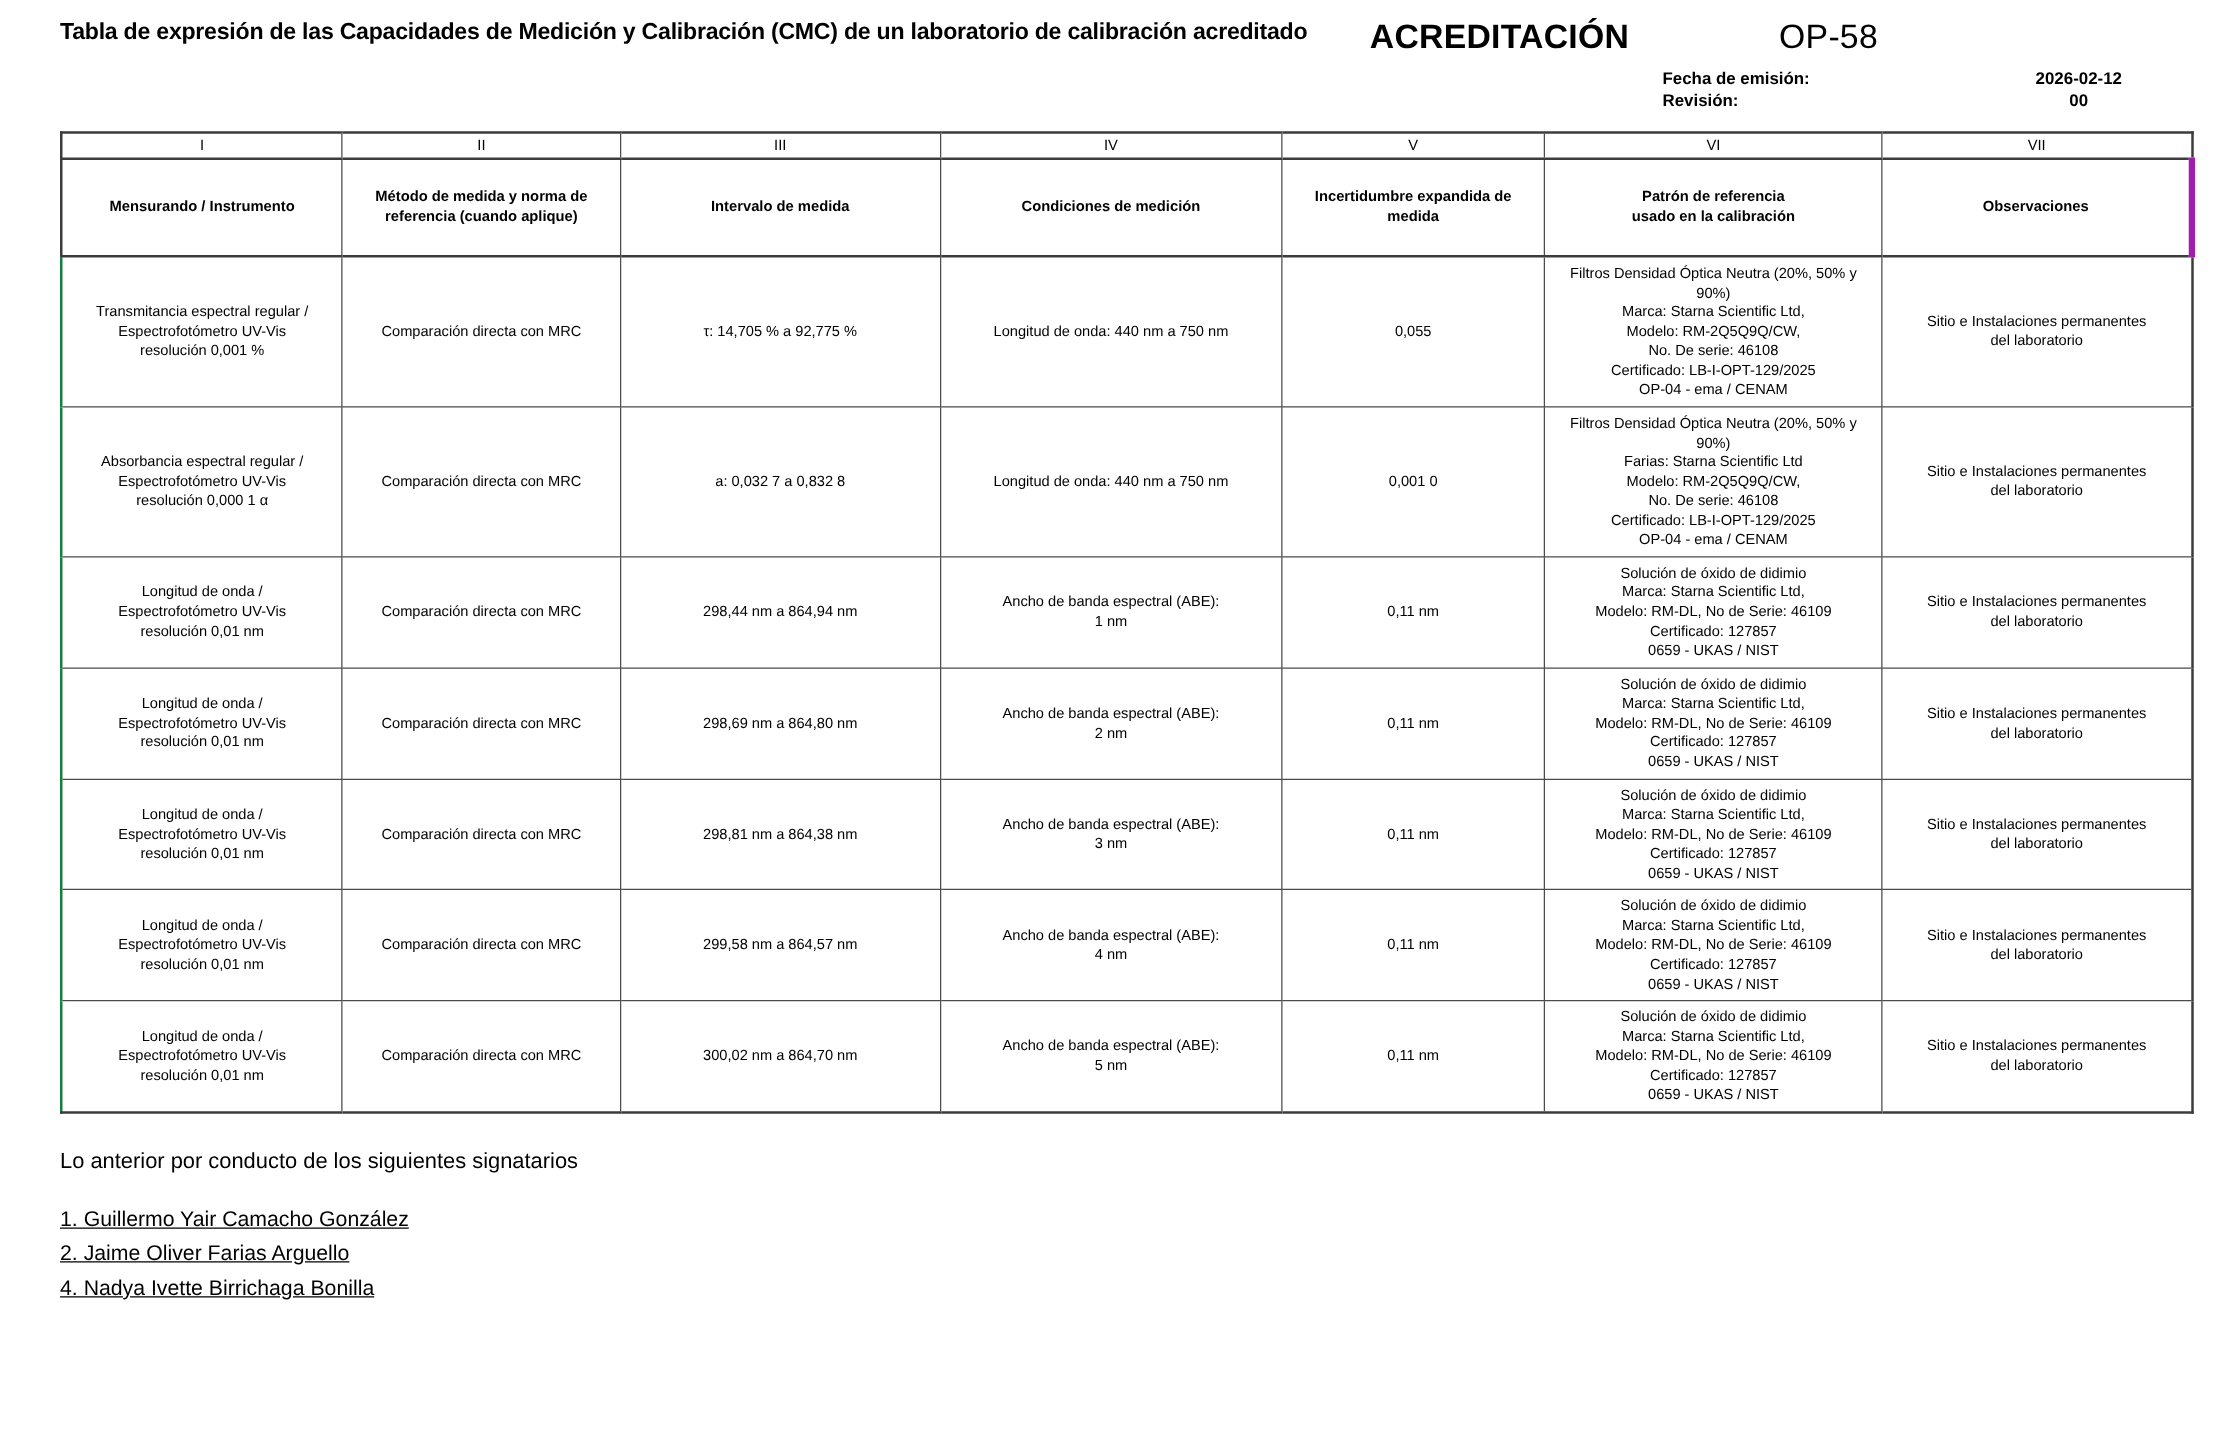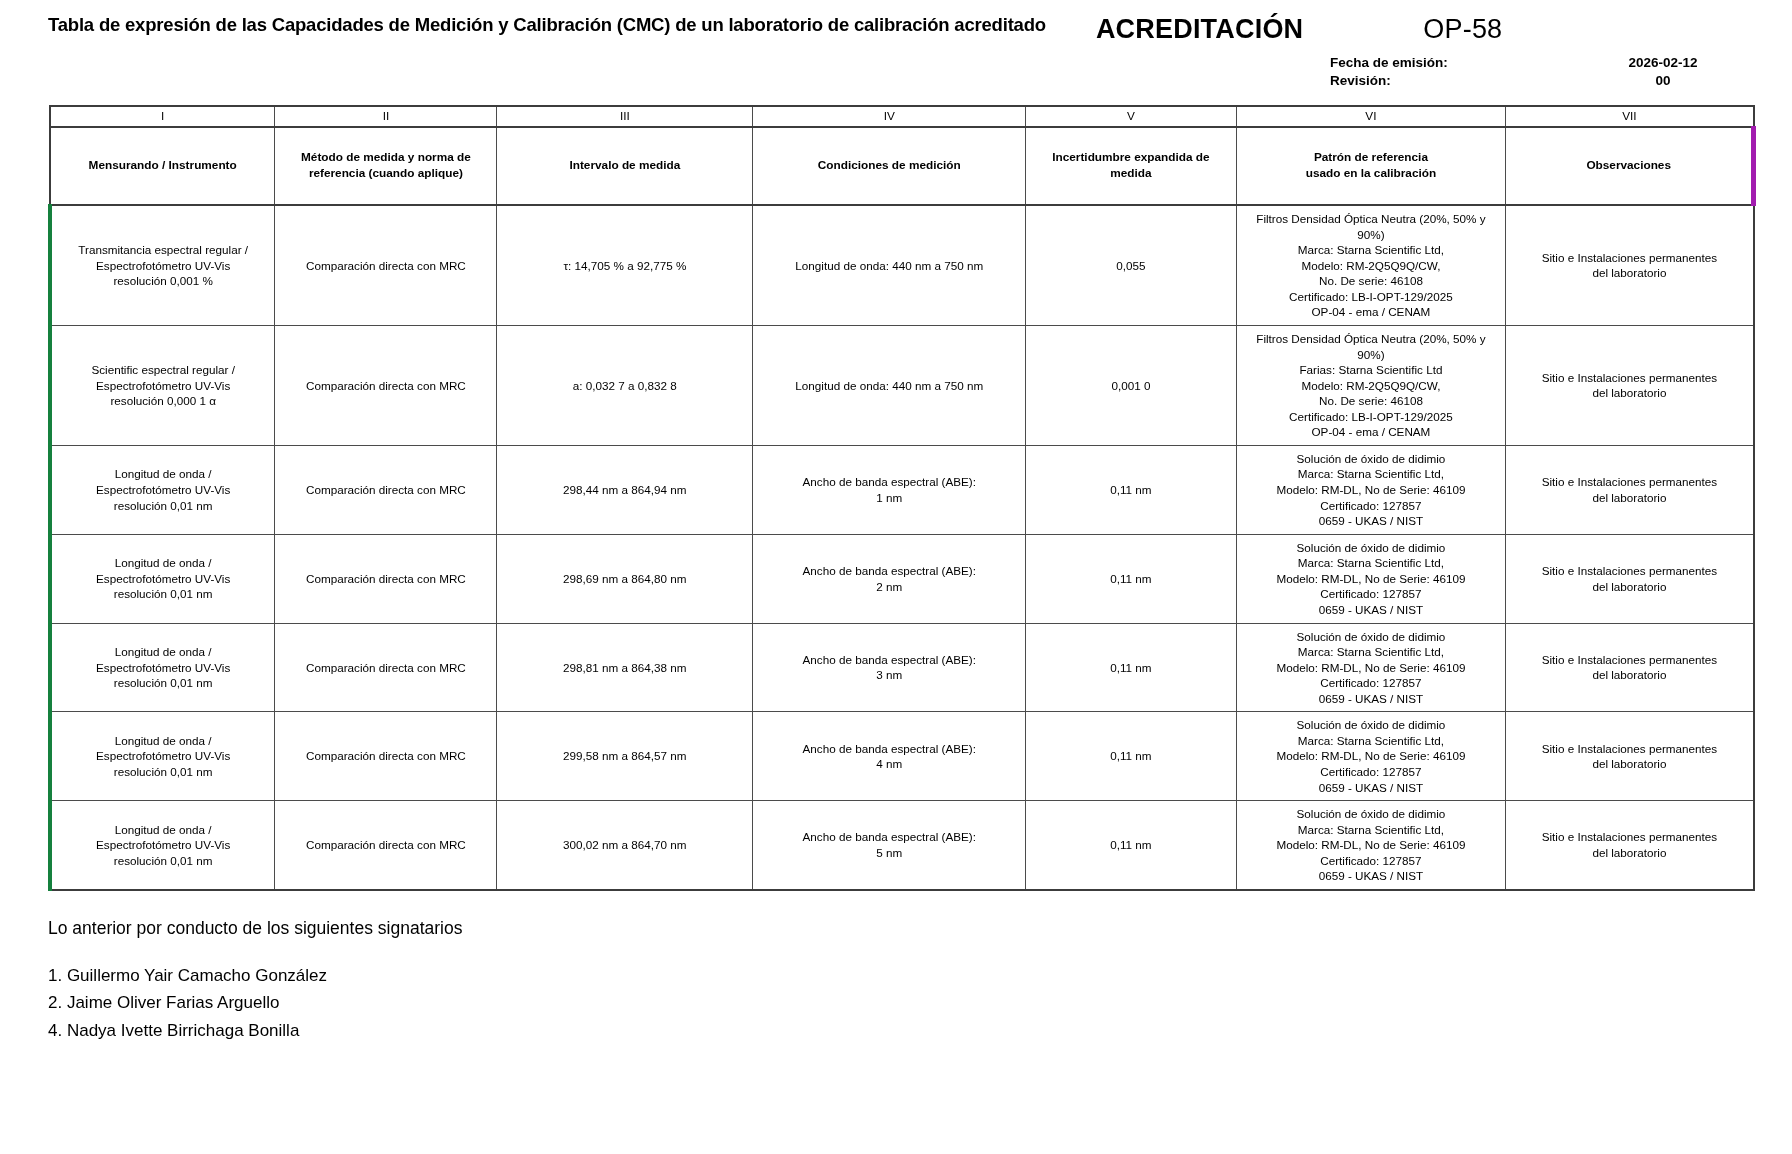--- a/index.html
+++ b/index.html
@@ -116,21 +116,21 @@
     padding: 4px 8px;
   }
   tr.colheads td:first-child { border-left: 2px solid #3c3c3c; }
   tr.colheads td:last-child  { border-right: 5px solid #a21caf; }
   tr.colheads td { border-bottom: 2px solid #3c3c3c; }
 
   tr.datarow td {
     font-size: 11.7px;
     padding: 5px 7px;
   }
-  tr.datarow td:first-child { border-left: 4px solid #15803d; }
+  tr.datarow td:first-child { border-left: 2px solid #15803d; }
   tr.datarow td:last-child  { border-right: 2px solid #3c3c3c; }
   tr.datarow.last td { border-bottom: 2px solid #3c3c3c; }
 
   td.c1 { width: 198px; }
   td.c2 { width: 196px; }
   td.c3 { width: 227px; }
   td.c4 { width: 243px; }
   td.c5 { width: 185px; }
   td.c6 { width: 240px; font-size: 11.5px; line-height: 1.3; }
   td.c7 { width: 219px; }
@@ -143,21 +143,21 @@
   }
   .footer-intro {
     font-size: 17.5px;
     line-height: 1.3;
     margin-bottom: 22px;
   }
   .sig-list {
     font-size: 17px;
     line-height: 1.62;
   }
-  .sig-item { display: block; white-space: nowrap; }
+  .sig-item { display: block; white-space: nowrap; text-decoration: underline; }
 </style>
 </head>
 <body>
 
 <div class="page">
 
   <div class="doc-header">
     <div class="header-row-1">
       <div class="doc-title">Tabla de expresión de las Capacidades de Medición y Calibración (CMC) de un laboratorio de calibración acreditado</div>
       <div class="acred-word">ACREDITACIÓN</div>
@@ -240,21 +240,21 @@
               <span>Certificado: LB-I-OPT-129/2025</span>
               <span>OP-04 - ema / CENAM</span>
             </td>
             <td class="c7 cell-lines">
               <span>Sitio e Instalaciones permanentes</span>
               <span>del laboratorio</span>
             </td>
           </tr>
           <tr class="datarow">
             <td class="c1 cell-lines">
-              <span>Scientific espectral regular /</span>
+              <span>Absorbancia espectral regular /</span>
               <span>Espectrofotómetro UV-Vis</span>
               <span>resolución 0,000 1 α</span>
             </td>
             <td class="c2 cell-lines">
               <span>Comparación directa con MRC</span>
             </td>
             <td class="c3 cell-lines">
               <span>a: 0,032 7 a 0,832 8</span>
             </td>
             <td class="c4 cell-lines">

